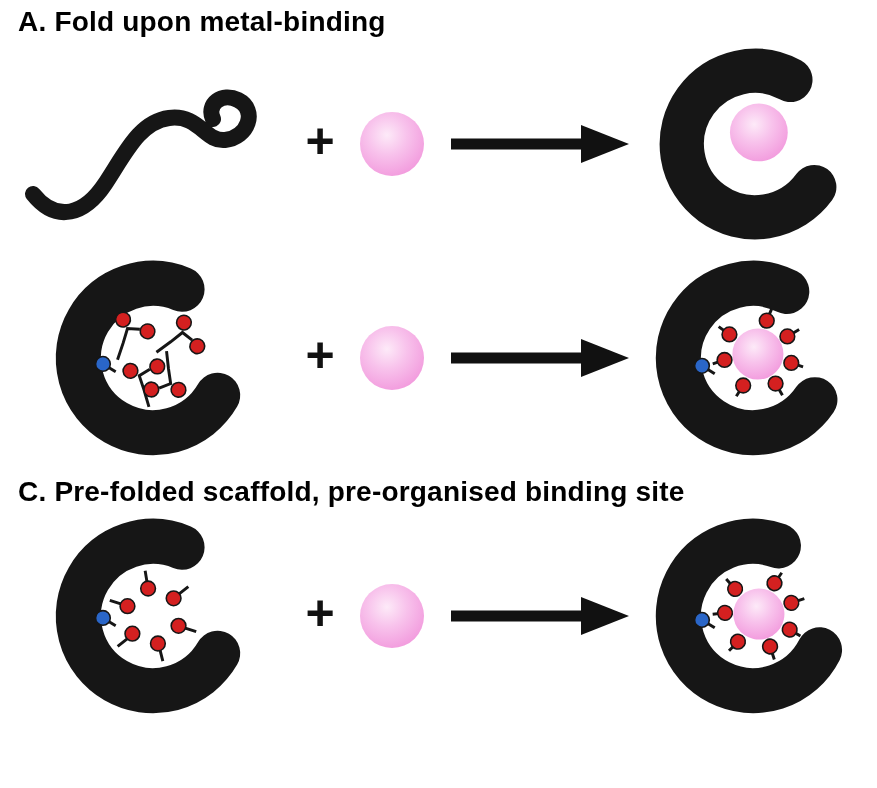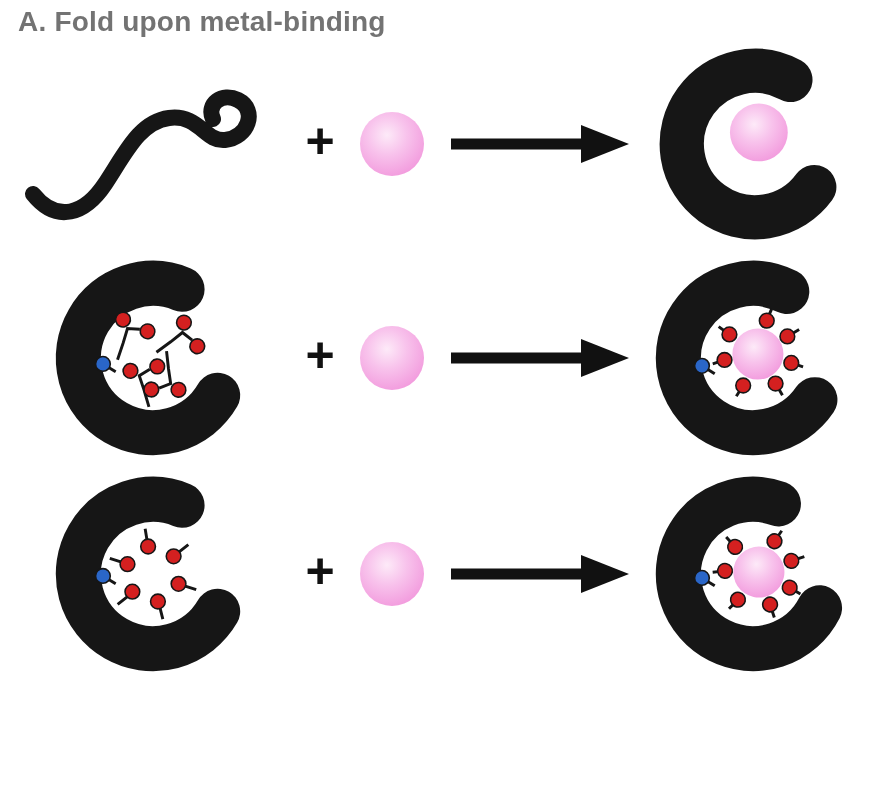--- a/index.html
+++ b/index.html
@@ -4,21 +4,21 @@
 <style>
   html,body{margin:0;padding:0;background:#ffffff;}
   body{
     width:877px;height:788px;overflow:hidden;
     font-family:"Liberation Sans",sans-serif;color:#111;
   }
   .page{padding:4px 12px 0 12px;width:853px;}
   .panel{margin:0;}
   .panel-title{
     font-size:28px;font-weight:bold;letter-spacing:.2px;
-    margin:10px 0 0 6px;line-height:1.15;color:#737373;
+    margin:10px 0 0 6px;line-height:1.15;color:#000000;
   }
   .panel:first-child .panel-title{margin-top:2px;}
   .row{display:flex;align-items:center;}
   .fig-left{width:282px;display:flex;justify-content:center;align-items:center;}
   .plus{
     width:52px;text-align:center;font-size:50px;font-weight:bold;
     line-height:1;padding-bottom:6px;user-select:none;
   }
   .metal-box{width:80px;display:flex;justify-content:center;margin:0 6px;}
   .arrow-box{width:188px;display:flex;justify-content:center;margin:0 8px;}
@@ -133,20 +133,21 @@
         <svg width="216" height="216" viewBox="-110 -110 220 220">
           <use href="#scaffold" transform="rotate(4)"></use>
           <use href="#boundSite" transform="translate(5,-4)"></use>
           <use href="#ndot" transform="translate(-52,8)"></use>
         </svg>
       </div>
     </div>
   </section>
 
   <section class="panel">
+    <h2 class="panel-title">C. Pre-folded scaffold, pre-organised binding site</h2>
     <div class="row">
       <div class="fig-left">
         <svg width="216" height="216" viewBox="-110 -110 220 220">
           <use href="#scaffold"></use>
           <g>
             <path d="M 7,34 L 10,46 M -26,23 L -36,31 M -32,-12 L -44,-16 M -6,-34 L -8,-46 M 26,-22 L 36,-30 M 32,12 L 44,16" stroke="#161616" stroke-width="3" fill="none"></path>
             <g stroke="#161616" stroke-width="1.6" fill="#d42020">
               <circle cx="5" cy="28" r="7.5"></circle>
               <circle cx="-21" cy="18" r="7.5"></circle>
               <circle cx="-26" cy="-10" r="7.5"></circle>

